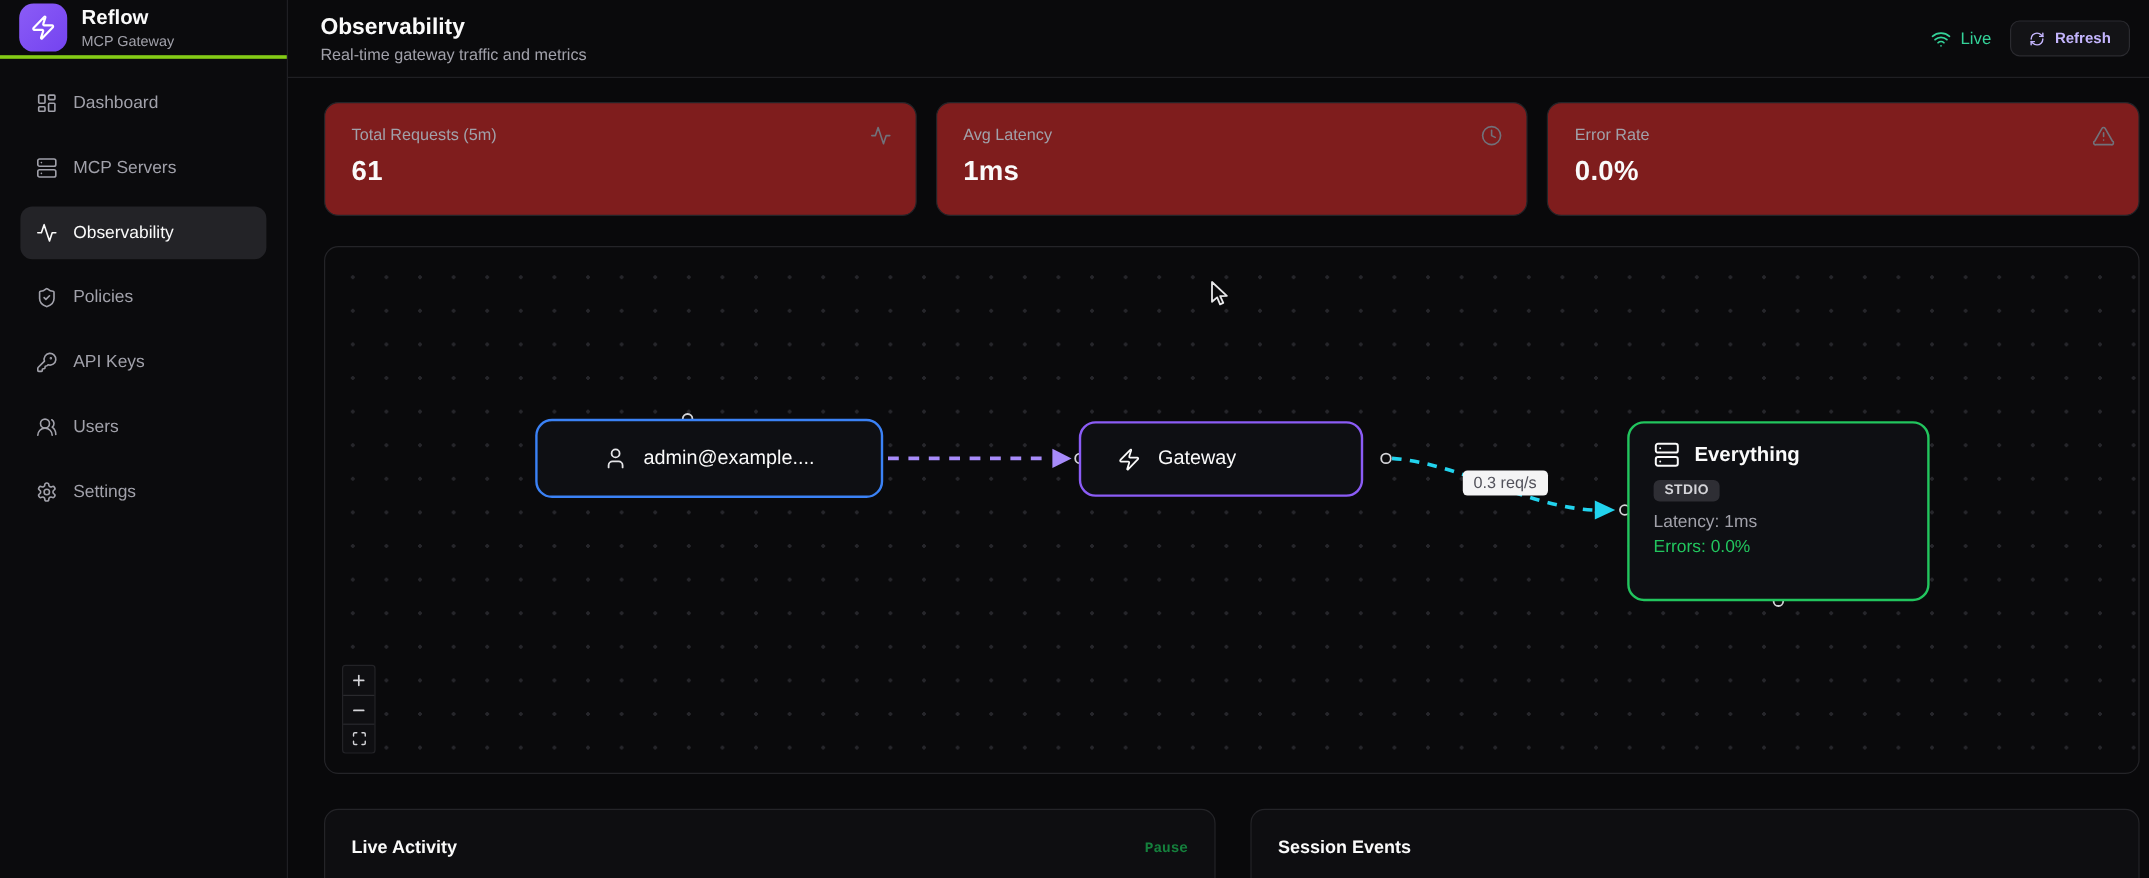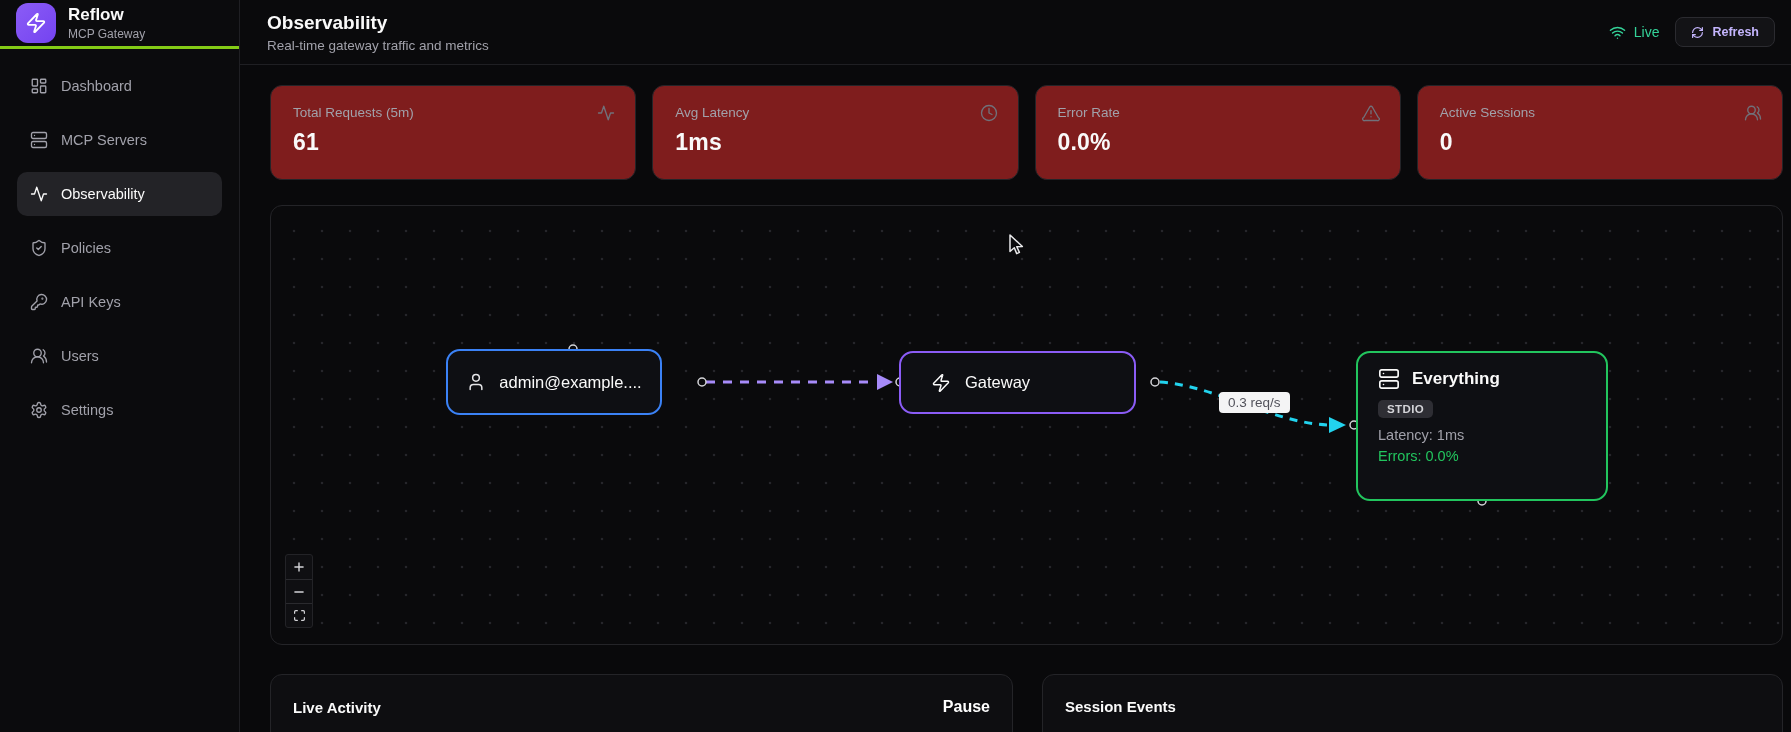--- a/index.html
+++ b/index.html
@@ -36,21 +36,21 @@
   .stat-value { font-size:23px; font-weight:700; margin-top:9px; letter-spacing:.2px; }
   .stat-icon { position:absolute; top:18px; right:20px; color:#71717a; }
 
   
   .diagram { margin-top:25px; height:440px; position:relative; overflow:hidden;
     background-color:#0a0a0c; border:1px solid #242428; border-radius:12px;
     background-image:radial-gradient(circle,#26262b 1.4px, transparent 1.6px);
     background-size:28px 28px; background-position:9px 11px; }
   .edges { position:absolute; left:0; top:0; pointer-events:none; }
   .node { position:absolute; background:#0e0f13; border-radius:14px; }
-  .node-client { left:175px; top:143px; width:216px; height:66px; border:2.5px solid #3b82f6;
+  .node-client { left:175px; top:143px; width:290px; height:66px; border:2.5px solid #3b82f6;
     display:flex; align-items:center; justify-content:center; gap:13px; font-size:16.5px; font-weight:500; cursor:pointer; }
   .node-gateway { left:628px; top:145px; width:237px; height:63px; border:2.5px solid #8b5cf6;
     display:flex; align-items:center; gap:14px; padding-left:30px; font-size:16.5px; font-weight:500; cursor:pointer; }
   .node-server { left:1085px; top:145px; width:252px; height:150px; border:2px solid #22c55e; padding:15px 20px; cursor:pointer; }
   .server-title { display:flex; align-items:center; gap:12px; font-size:17px; font-weight:700; }
   .transport-badge { display:inline-block; background:#2e2e34; color:#d4d4d8; font-size:11.5px; font-weight:600; letter-spacing:.4px; padding:3px 9px; border-radius:5px; margin-top:10px; }
   .server-latency { font-size:14.5px; color:#a1a1aa; margin-top:9px; }
   .server-errors { font-size:14.5px; color:#22c55e; margin-top:5px; }
   .edge-label { position:absolute; left:948px; top:186px; background:#f4f4f5; color:#52525b; font-size:13.5px; padding:3px 9px; border-radius:4px; }
 
@@ -60,21 +60,21 @@
 
   .cursor { position:absolute; left:735px; top:28px; }
 
   
   .bottom-row { display:flex; gap:29px; margin-top:29px; }
   .panel { background:#0e0e11; border:1px solid #242428; border-radius:12px; height:120px; padding:23px 22px; }
   .panel-live { width:743px; flex-shrink:0; }
   .panel-sessions { flex:1; }
   .panel-head { display:flex; align-items:center; justify-content:space-between; }
   .panel-title { font-size:15px; font-weight:700; }
-  .pause-btn { font-size:16px; font-weight:700; color:#ffffff; cursor:pointer; }
+  .pause-btn { font-size:12px; font-weight:700; color:#15803d; cursor:pointer;font-family:Liberation Mono, monospace; }
 
   svg { display:block; }
 </style>
 </head>
 <body>
 
 <div class="app">
 
   <aside class="sidebar">
     <div class="sidebar-header">
@@ -218,31 +218,20 @@
             </span>
         </div>
         <div class="stat-card">
           <div class="stat-label">Error Rate</div>
           <div class="stat-value">0.0%</div>
           <span class="stat-icon">
               <svg width="18" height="18" viewBox="0 0 24 24" fill="none" stroke="currentColor" stroke-width="1.8" stroke-linecap="round" stroke-linejoin="round">
                 <path d="m21.73 18-8-14a2 2 0 0 0-3.48 0l-8 14A2 2 0 0 0 4 22h16a2 2 0 0 0 1.73-4Z"></path>
                 <path d="M12 9v4"></path>
                 <path d="M12 17h.01"></path>
-              </svg>
-            </span>
-        </div>
-        <div class="stat-card">
-          <div class="stat-label">Active Sessions</div>
-          <div class="stat-value">0</div>
-          <span class="stat-icon">
-              <svg width="18" height="18" viewBox="0 0 24 24" fill="none" stroke="currentColor" stroke-width="1.8" stroke-linecap="round" stroke-linejoin="round">
-                <path d="M18 21a8 8 0 0 0-16 0"></path>
-                <circle cx="10" cy="8" r="5"></circle>
-                <path d="M22 20c0-3.37-2-6.5-4-8a5 5 0 0 0-.45-8.3"></path>
               </svg>
             </span>
         </div>
       </div>
 
       <div class="diagram">
 
         <svg class="edges" width="1513" height="438">
 
           <path d="M435 176 H604" stroke="#a78bfa" stroke-width="3" stroke-dasharray="9 8" fill="none"></path>

